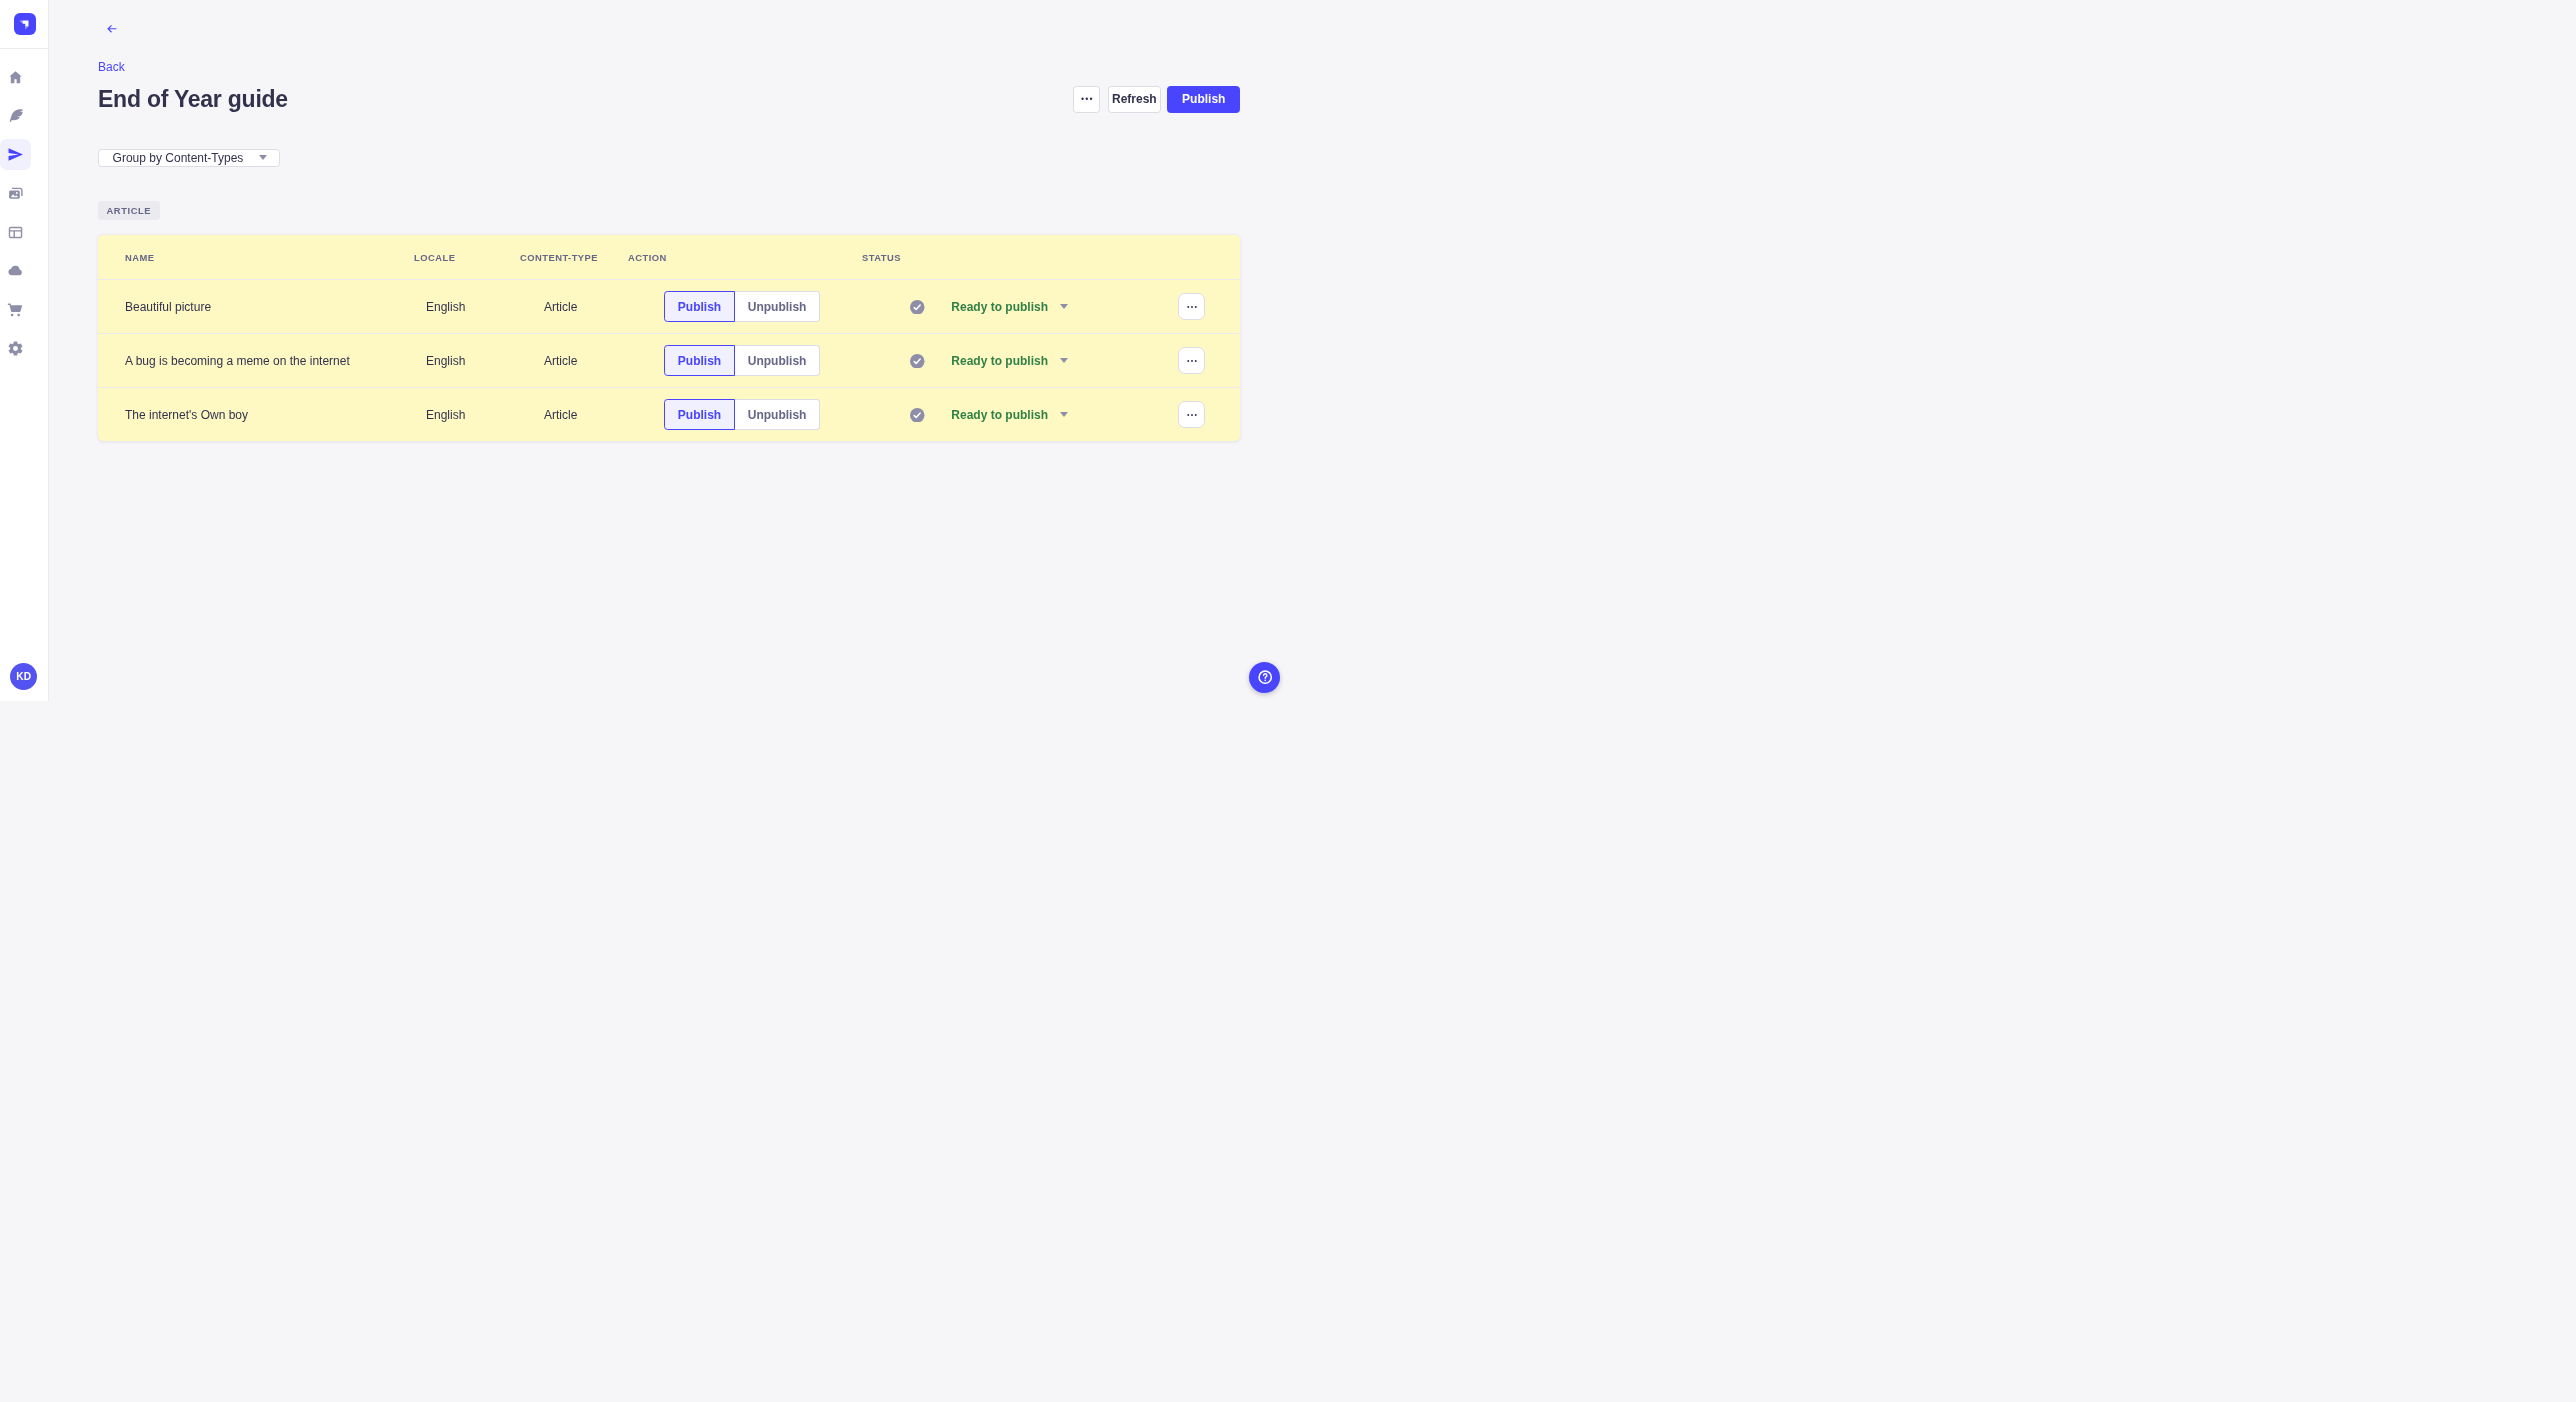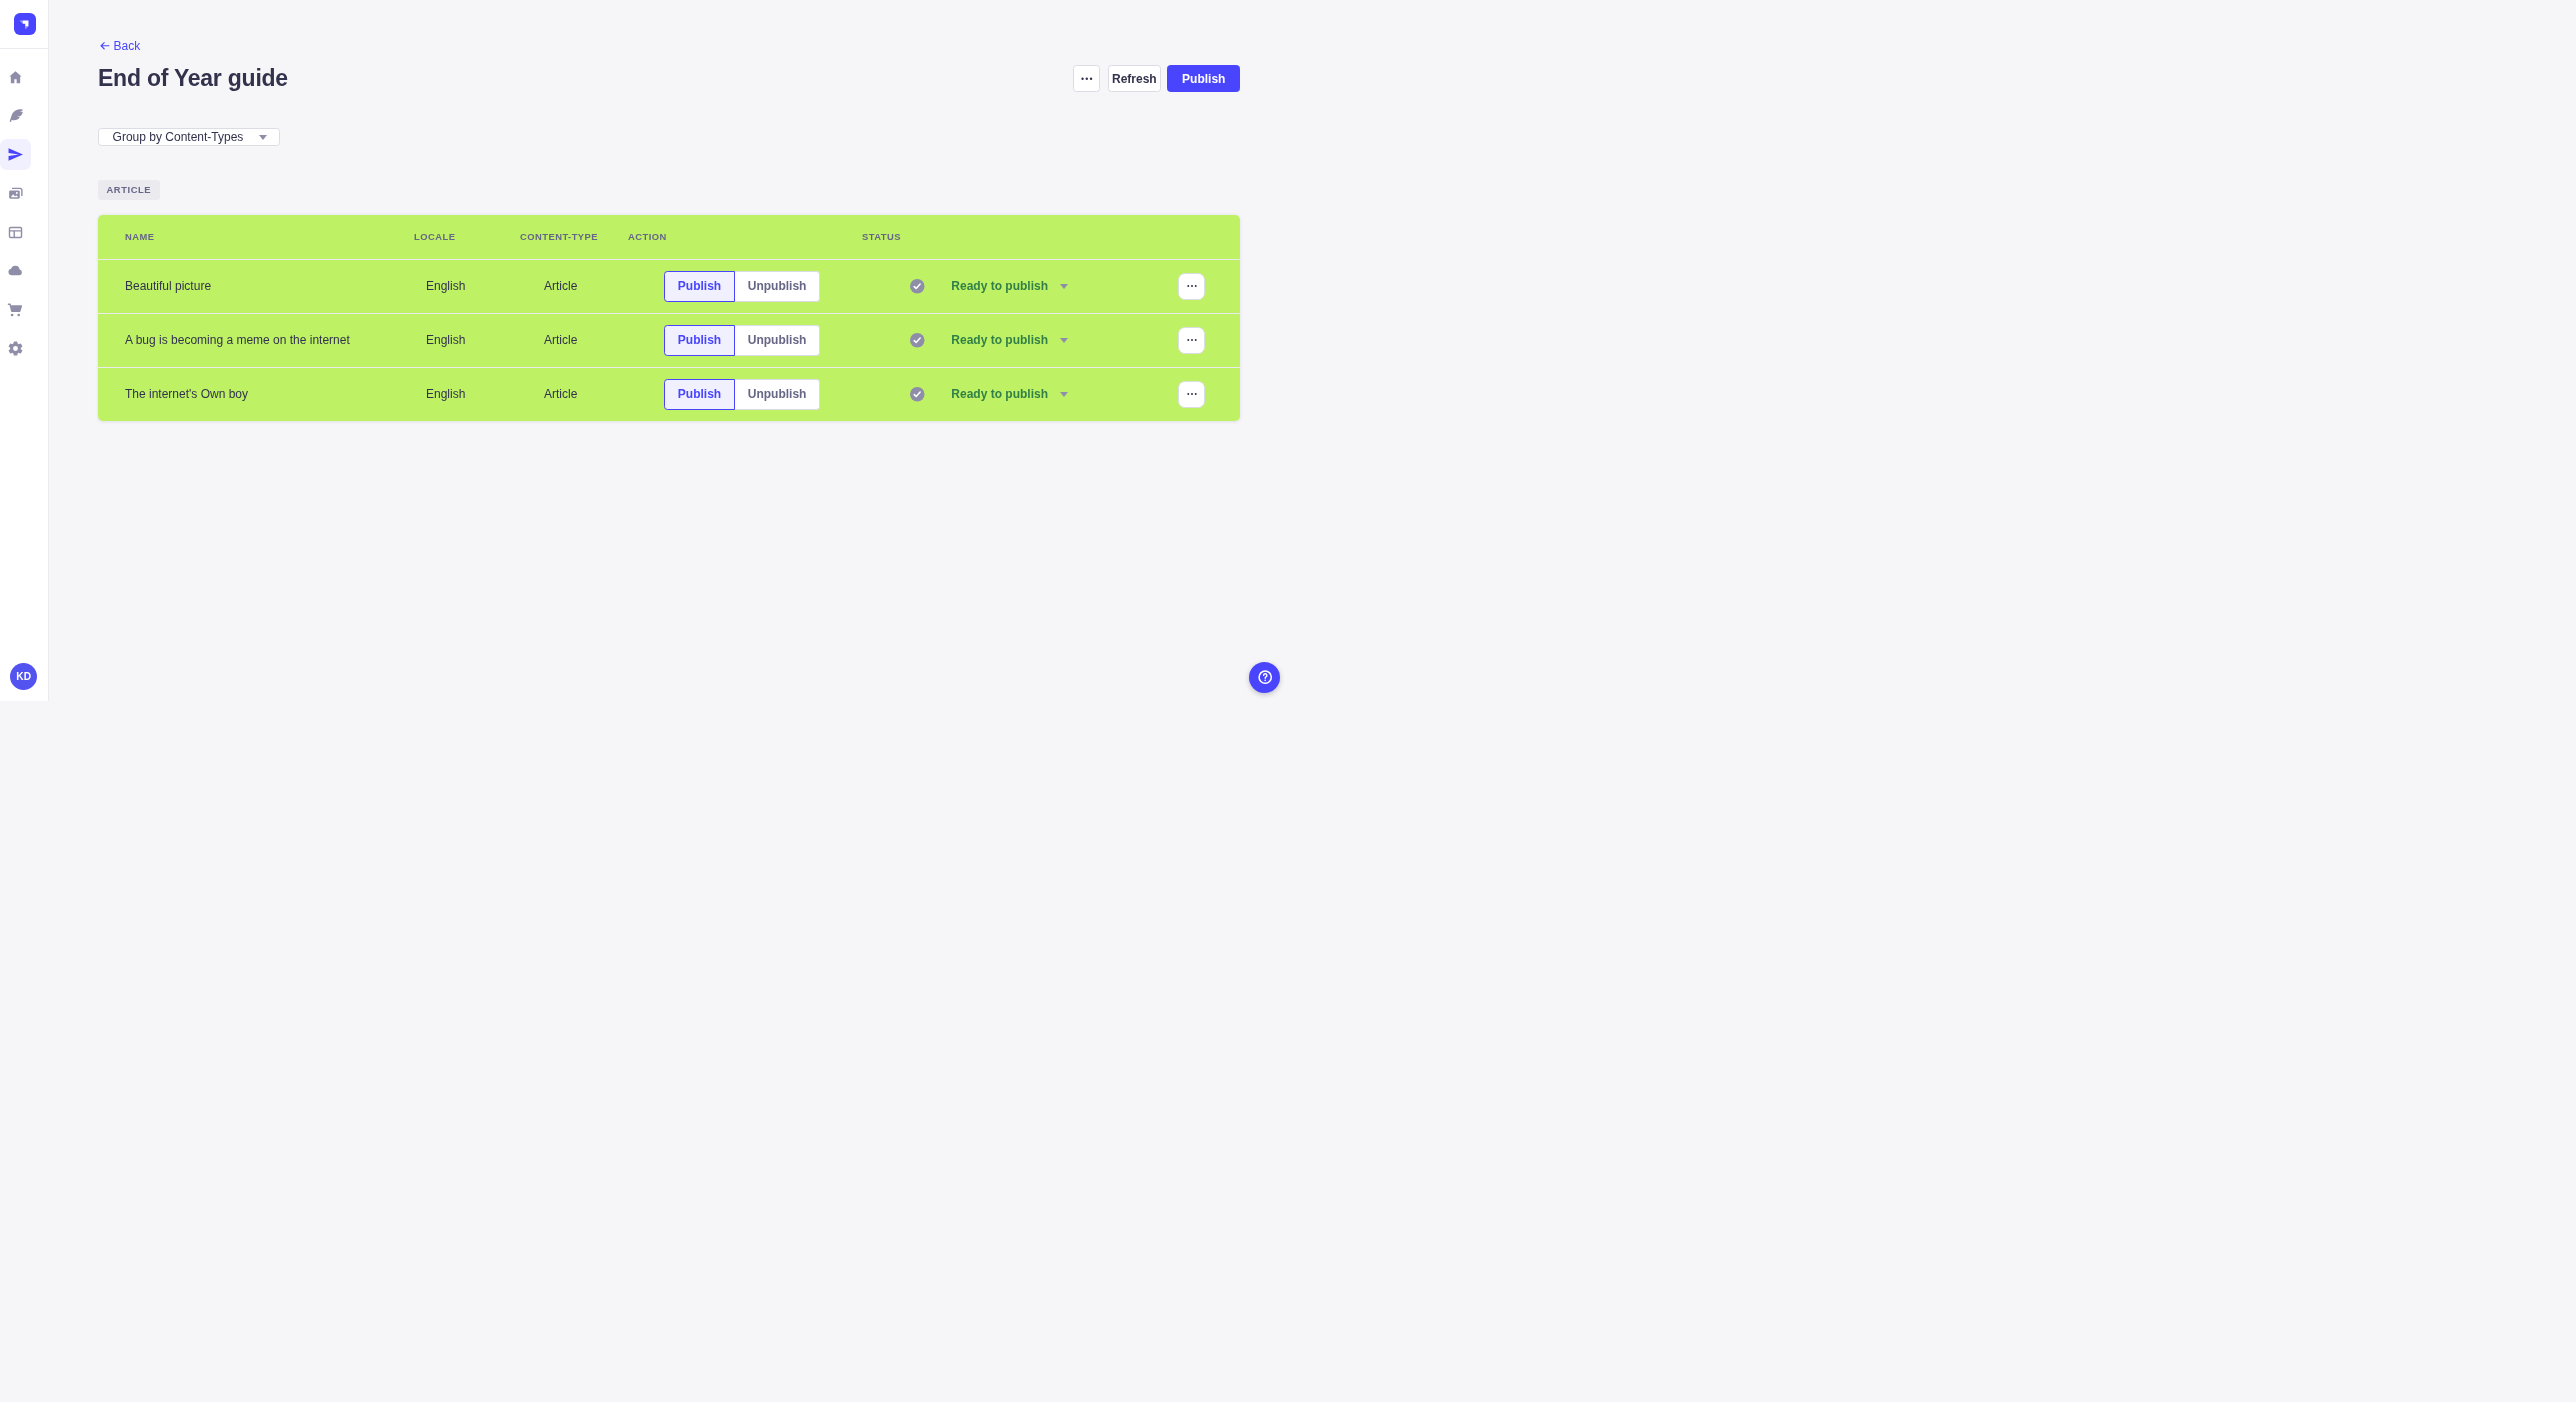--- a/index.html
+++ b/index.html
@@ -15,42 +15,42 @@
   .nav-btn { width:31px; height:31px; border:none; background:transparent; border-radius:6.8px; display:flex; align-items:center; justify-content:center; cursor:pointer; }
   .nav-btn svg { width:17px; height:17px; }
   .nav-btn.active { background:#f0f0ff; }
   .icon-fill { fill:#8e8ea9; }
   .icon-stroke { stroke:#8e8ea9; fill:none; stroke-width:2; }
   .nav-btn.active .icon-fill { fill:#4945ff; }
   .avatar { position:absolute; bottom:11px; left:10.2px; width:27px; height:27px; border-radius:50%; background:#5353f0; color:#ffffff; font-size:10.2px; font-weight:bold; display:flex; align-items:center; justify-content:center; letter-spacing:.02em; cursor:pointer; }
 
   
   .main { flex:1; padding:0 48px 0 49px; position:relative; }
-  .back-row { margin-top:39px; display:flex; align-items:center; gap:2px; width:max-content; cursor:pointer; }
+  .back-row { margin-top:22px; display:flex; align-items:center; gap:24px; width:max-content; cursor:pointer;flex-direction:column; }
   .back-row svg { width:13.6px; height:13.6px; }
   .back-label { color:#4945ff; font-size:12px; }
   .title-row { margin-top:12px; display:flex; align-items:flex-end; justify-content:space-between; }
   .page-title { color:#32324d; font-size:23px; font-weight:bold; letter-spacing:-.01em; }
   .head-actions { display:flex; align-items:center; gap:6.8px; }
   .btn { font-family:inherit; font-size:12px; font-weight:bold; border-radius:3.4px; cursor:pointer; }
   .btn-more { width:27px; height:27px; background:#ffffff; border:0.9px solid #dcdce4; display:flex; align-items:center; justify-content:center; margin-right:0.9px; }
   .btn-secondary { height:27px; padding:0 3px; background:#ffffff; border:0.9px solid #dcdce4; color:#32324d; }
   .btn-primary { height:27px; padding:0 13.6px; background:#4945ff; border:0.9px solid #4945ff; color:#ffffff; }
   .subtitle-row { margin-top:6.8px; display:flex; align-items:center; gap:10.2px; }
   .subtitle { color:#666687; font-size:13.6px; }
   .badge-ready { background:#eafbe7; border:0.9px solid #c6f0c2; color:#328048; font-size:9.4px; font-weight:bold; letter-spacing:.05em; padding:3.4px 6.8px; border-radius:3.4px; }
 
   .groupby { margin-top:36px; width:max-content; height:18px; background:#ffffff; border:0.9px solid #dcdce4; border-radius:3.4px; display:flex; align-items:center; gap:15.3px; padding:0 12px 0 13.6px; cursor:pointer; }
   .groupby-label { color:#32324d; font-size:12px; }
   .caret-down { width:0; height:0; border-left:4.3px solid transparent; border-right:4.3px solid transparent; border-top:5.1px solid #8e8ea9; }
 
   .group-chip { margin-top:34px; width:max-content; background:#eaeaef; border-radius:3.4px; color:#666687; font-size:9.4px; font-weight:bold; letter-spacing:.06em; padding:4.3px 8.5px; }
 
   
-  .card { margin-top:15.3px; background:#bef264; border-radius:5.1px; box-shadow:0 0.9px 3.4px rgba(33,33,52,.1); }
+  .card { margin-top:15.3px; background:#fef9c3; border-radius:5.1px; box-shadow:0 0.9px 3.4px rgba(33,33,52,.1); }
   .t-grid { display:grid; grid-template-columns:289px 106px 108px 234px 1fr 27px; align-items:center; padding:0 35px 0 27px; }
   .t-head { height:44px; }
   .t-head .th { color:#666687; font-size:9.4px; font-weight:bold; letter-spacing:.05em; }
   .t-row { height:54px; border-top:0.9px solid #eaeaef;gap:12px; }
   .cell { color:#32324d; font-size:12px; }
   .seg { display:flex; }
   .seg-publish { height:31px; padding:0 12.8px; background:#f0f0ff; border:0.9px solid #4945ff; border-radius:3.4px 0 0 3.4px; color:#4945ff; font-size:12px; font-weight:bold; font-family:inherit; cursor:pointer; position:relative; z-index:1; }
   .seg-unpublish { height:31px; padding:0 12.8px; background:#ffffff; border:0.9px solid #dcdce4; border-left:none; border-radius:0 3.4px 3.4px 0; color:#666687; font-size:12px; font-weight:bold; font-family:inherit; cursor:pointer; }
   .status-cell { display:flex; align-items:center; gap:6.8px; cursor:pointer; width:max-content; }
   .status-cell svg { width:14.5px; height:14.5px; }

